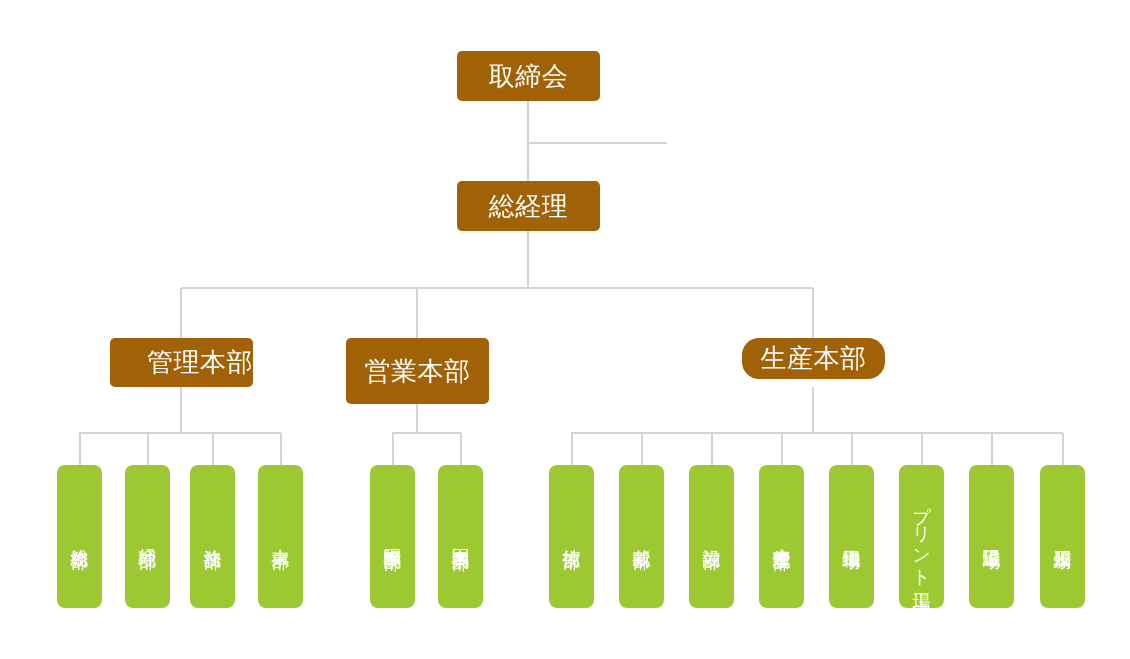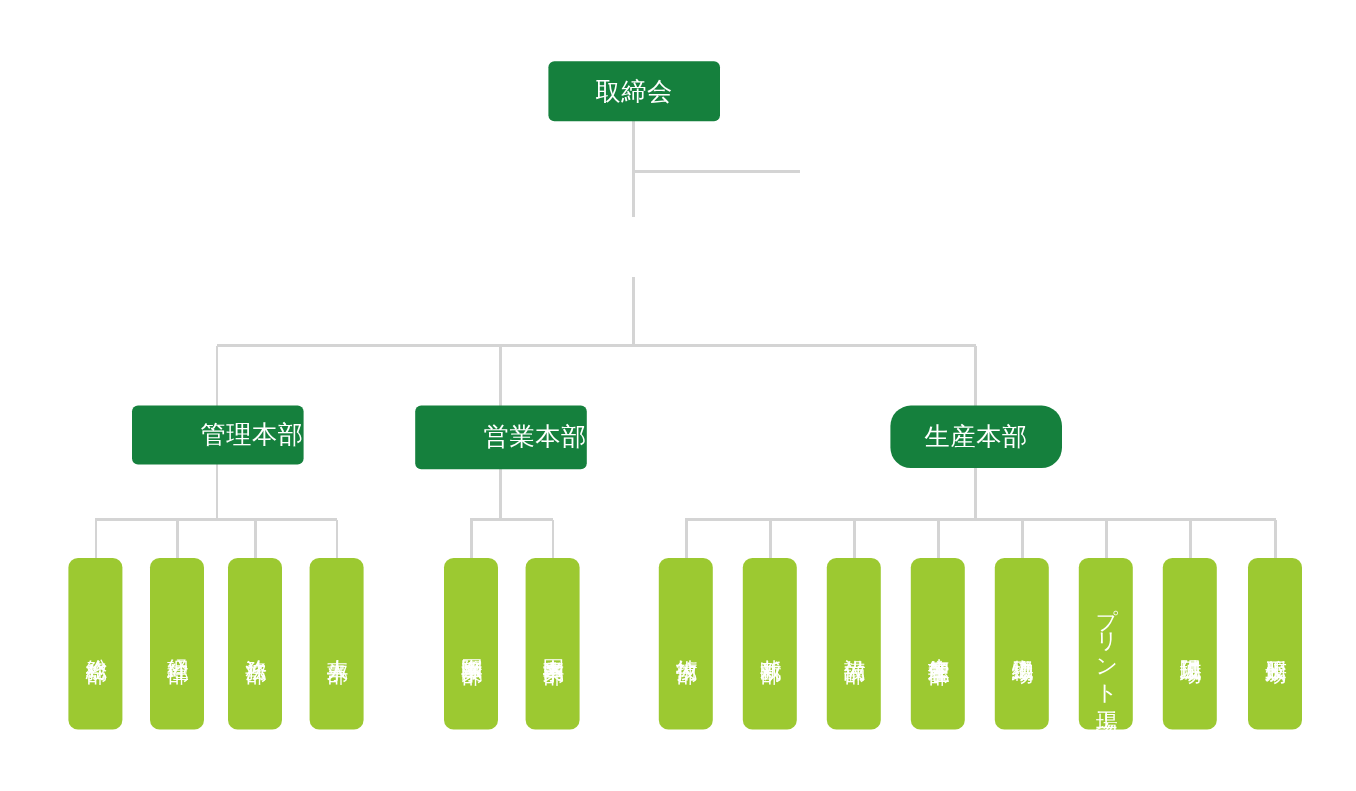--- a/index.html
+++ b/index.html
@@ -30,23 +30,23 @@
     position: absolute;
     box-sizing: border-box;
     display: flex;
     align-items: center;
     justify-content: center;
     color: #ffffff;
     text-align: center;
     line-height: 1.18;
   }
   .node-top {
-    background: #15803d;
+    background: #a16207;
     border-radius: 5px;
-    font-size: 21px;
+    font-size: 26px;
     letter-spacing: 0.5px;
   }
   .node-leaf {
     background: #9cc931;
     border-radius: 8px;
     font-size: 18px;
   }
   .vtext {
     writing-mode: vertical-rl;
     text-orientation: upright;
@@ -90,29 +90,32 @@
       <line x1="922" y1="433" x2="922" y2="465" stroke="#d4d4d4" stroke-width="2" shape-rendering="crispEdges"></line>
       <line x1="992" y1="433" x2="992" y2="465" stroke="#d4d4d4" stroke-width="2" shape-rendering="crispEdges"></line>
       <line x1="1063" y1="433" x2="1063" y2="465" stroke="#d4d4d4" stroke-width="2" shape-rendering="crispEdges"></line>
     </svg>
 
   <div class="node node-top" style="left: 457px; top: 51px; width: 143px; height: 50px;">
     <span>取締会</span>
   </div>
 
 
+  <div class="node node-top" style="left: 457px; top: 181px; width: 143px; height: 50px;">
+    <span>総経理</span>
+  </div>
 
   <div id="division-layer">
       <div class="node node-top" style="left: 110px; top: 338px; width: 143px; height: 49px; justify-content: flex-end;">
         <span>管理本部</span>
       </div>
-      <div class="node node-top" style="left: 346px; top: 338px; width: 143px; height: 53px; justify-content: flex-end;">
+      <div class="node node-top" style="left: 346px; top: 338px; width: 143px; height: 66px;">
         <span>営業本部</span>
       </div>
-      <div class="node node-top" style="left: 742px; top: 338px; width: 143px; height: 52px; border-radius: 17px;">
+      <div class="node node-top" style="left: 742px; top: 338px; width: 143px; height: 41px; border-radius: 17px;">
         <span>生産本部</span>
       </div>
     </div>
   <div id="department-layer">
       <div class="node node-leaf" style="left: 57px; top: 465px; width: 45px; height: 143px;">
         <span class="vtext">総務部</span>
       </div>
       <div class="node node-leaf" style="left: 125px; top: 465px; width: 45px; height: 143px;">
         <span class="vtext">経理部</span>
       </div>

